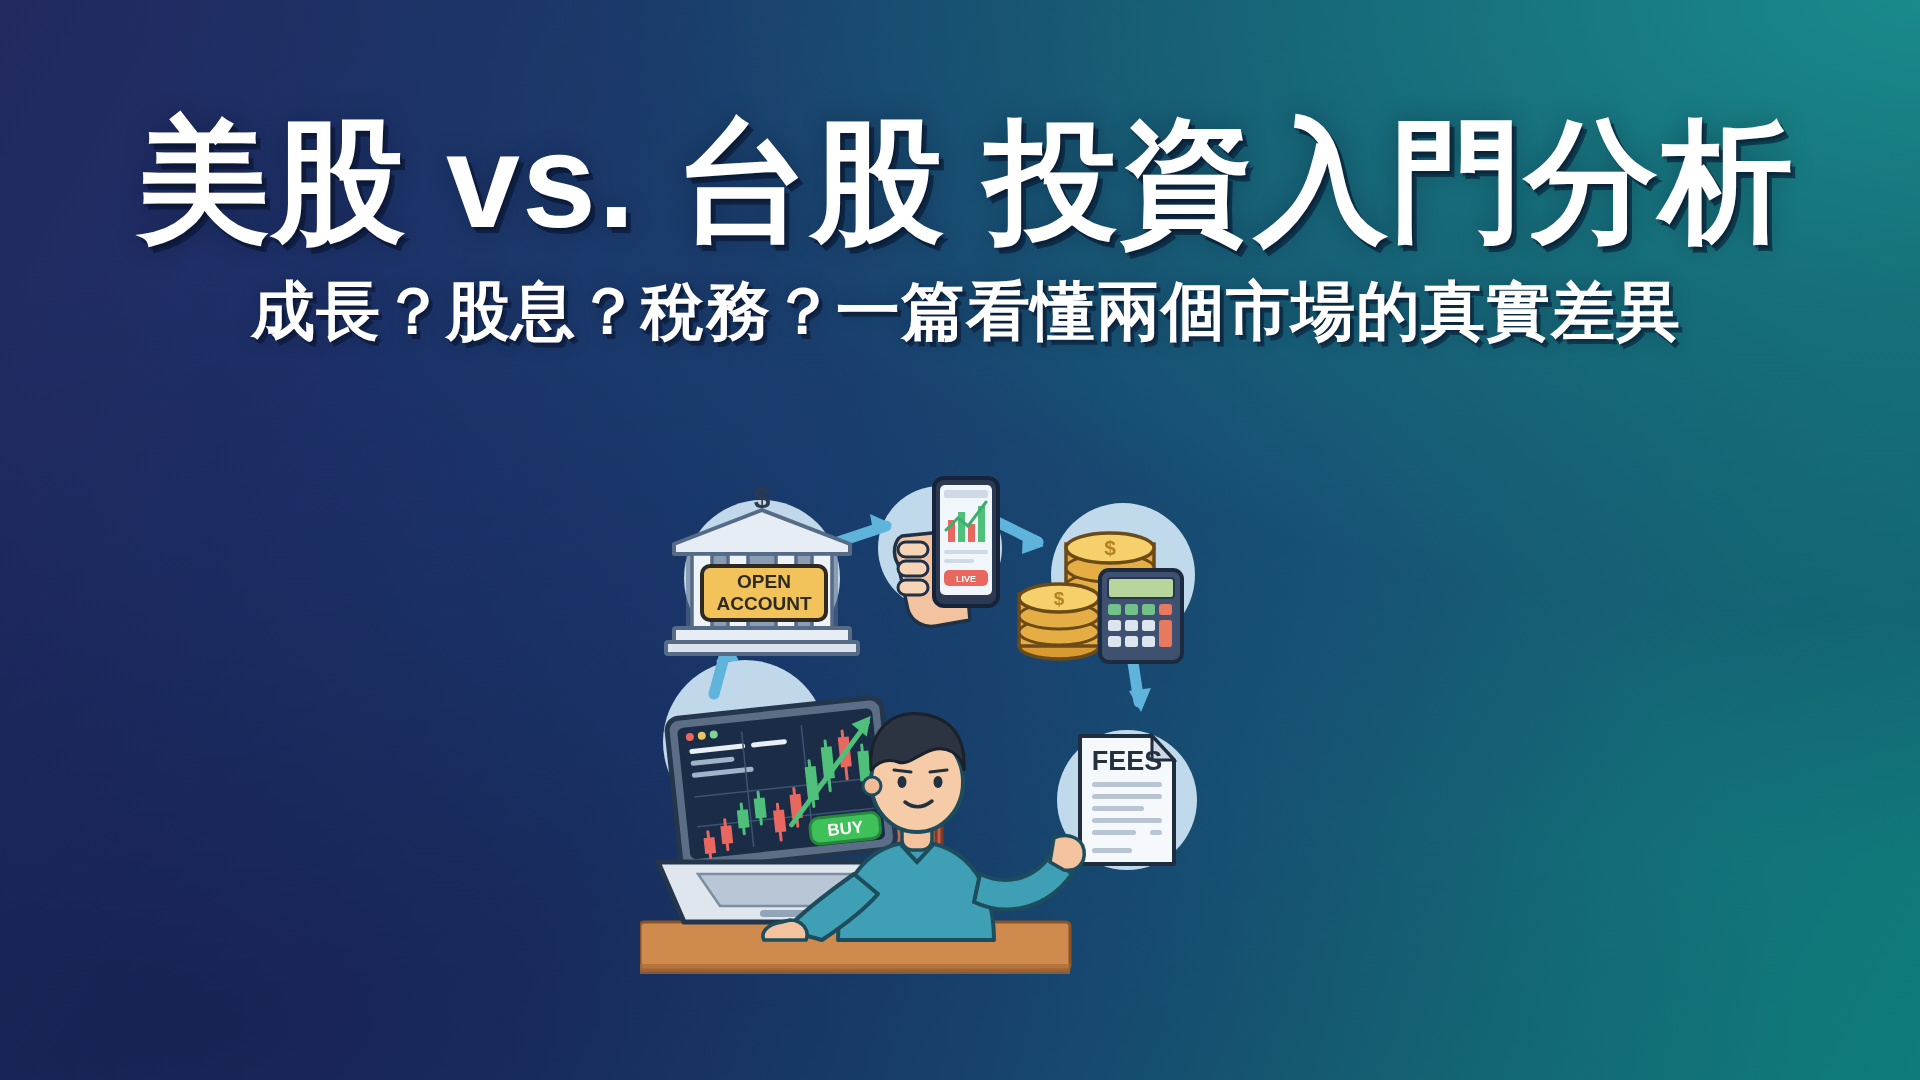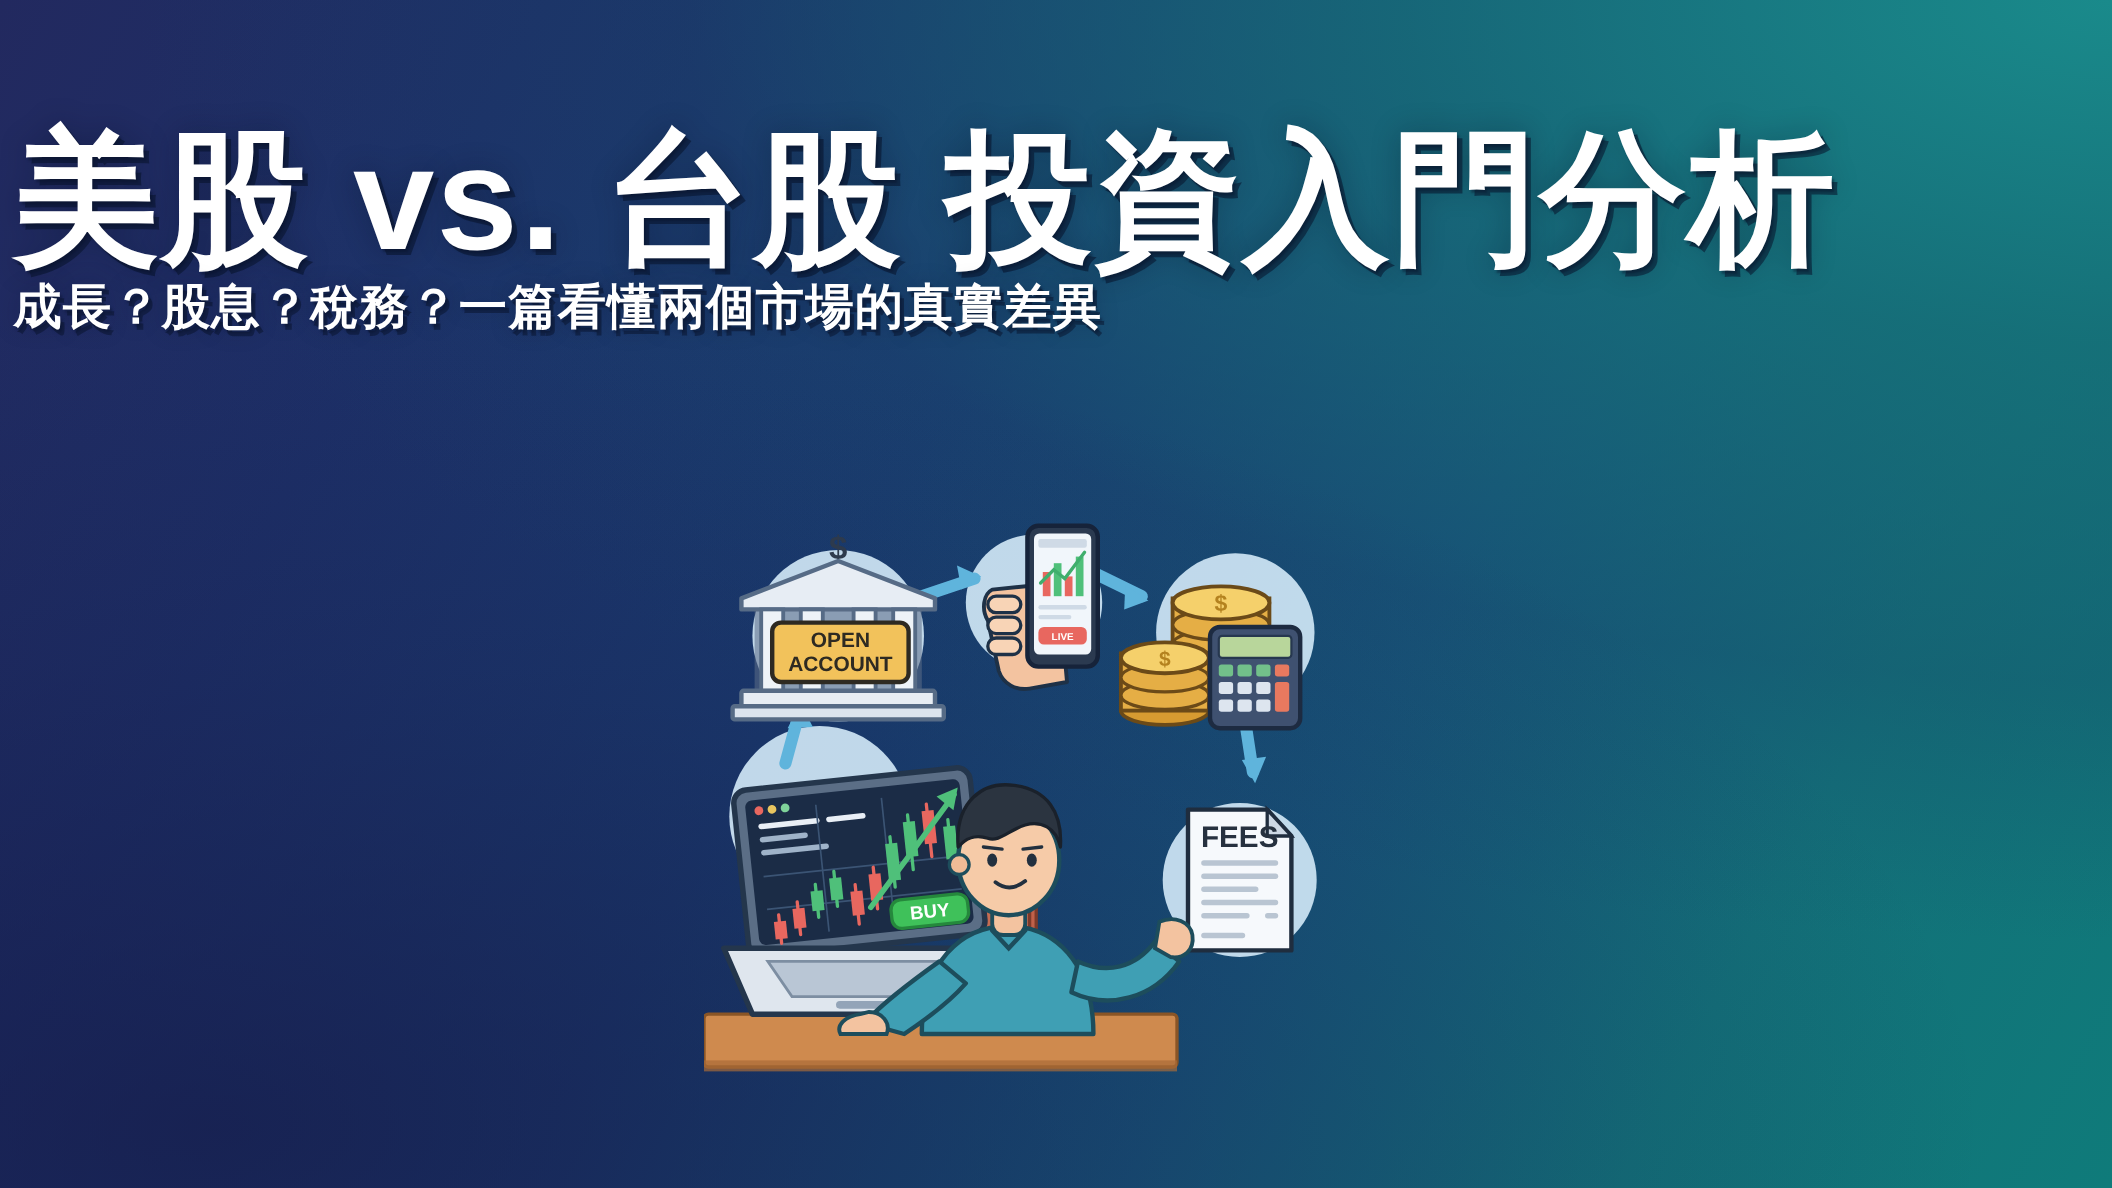--- a/index.html
+++ b/index.html
@@ -20,36 +20,37 @@
   
   #vignette {
     position:absolute; inset:0;
     background:radial-gradient(120% 100% at 10% 95%, rgba(22,26,72,0.70) 0%, rgba(22,26,72,0.25) 40%, rgba(0,0,0,0) 70%);
     pointer-events:none;
   }
 
   
   #headline-block {
     position:absolute; left:0; top:112px; width:1920px;
-    text-align:left; z-index:5;padding-left:12px;
+    text-align:center; z-index:5;padding-left:12px;
   }
   #main-title {
     font-size:133px;
     font-weight:bold;
     color:#ffffff;
     letter-spacing:2px;
     line-height:1.04;
     text-shadow:
        5px 6px 0px rgba(8,18,42,0.55),
        2px 3px 2px rgba(8,18,42,0.45),
        0 0 26px rgba(5,14,34,0.30);
     white-space:nowrap;
   }
   #sub-title {
-    font-size:44px;
+    margin-top:18px;
+    font-size:64px;
     font-weight:bold;
     color:#ffffff;
     letter-spacing:1px;
     text-shadow:
        4px 5px 0px rgba(8,18,42,0.50),
        2px 2px 2px rgba(8,18,42,0.40),
        0 0 20px rgba(5,14,34,0.25);
     white-space:nowrap;
   }
 

